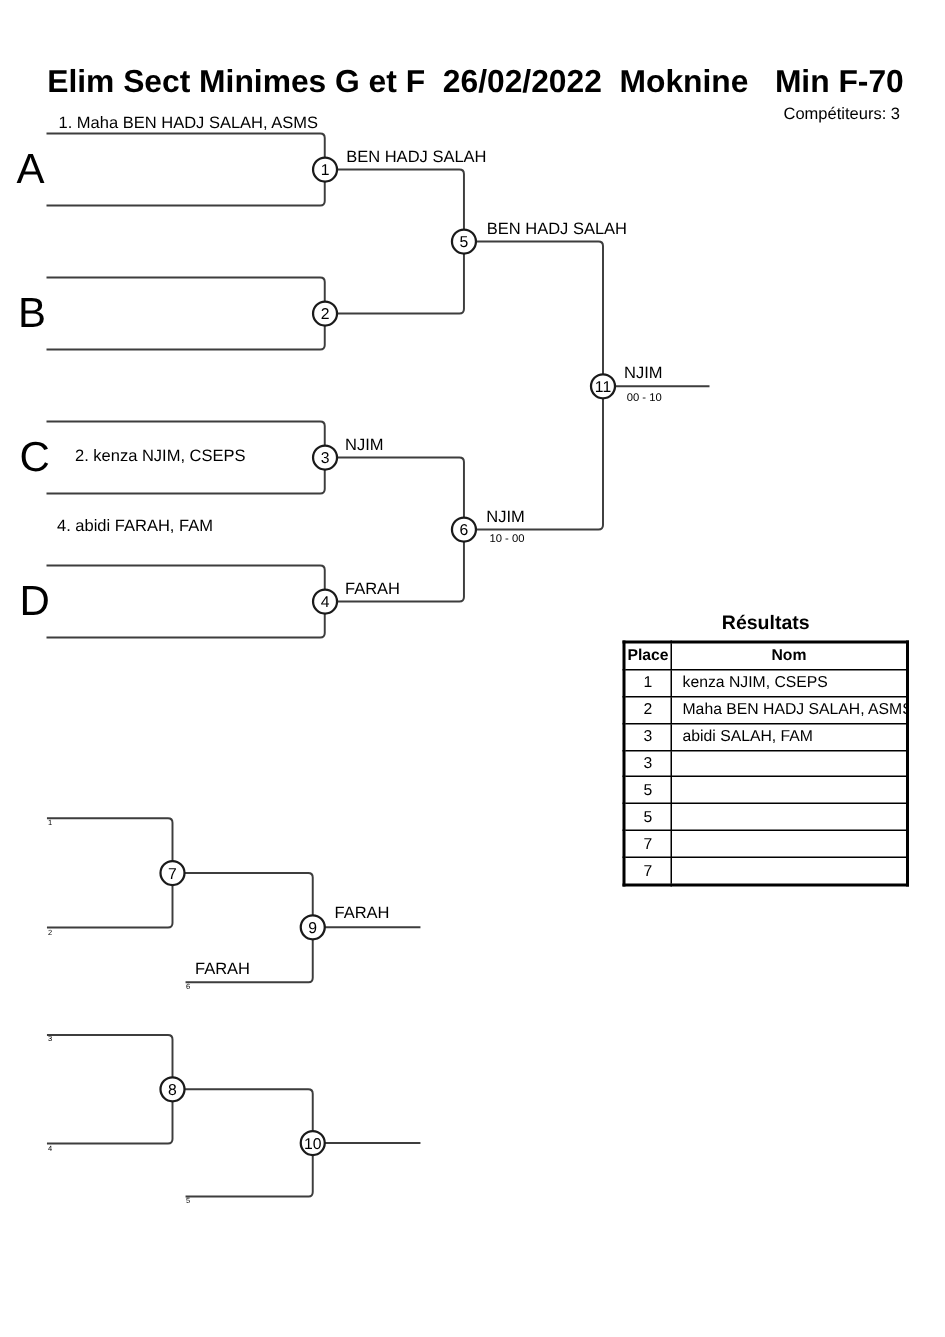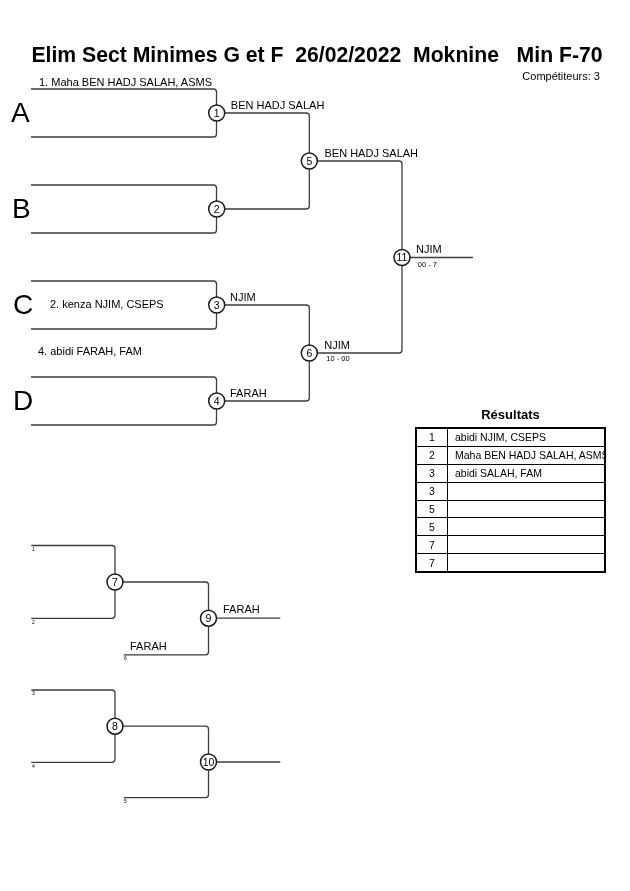--- a/index.html
+++ b/index.html
@@ -88,42 +88,46 @@
 <div class="abs lbl" style="left:50px;top:267.5px;margin-top:31px;">2. kenza NJIM, CSEPS</div>
 <div class="abs lbl" style="left:38px;top:346px;">4. abidi FARAH, FAM</div>
 
 <div class="abs lbl" style="left:230.8px;top:100px;">BEN HADJ SALAH</div>
 <div class="abs lbl" style="left:324.5px;top:148px;">BEN HADJ SALAH</div>
 <div class="abs lbl" style="left:230px;top:292px;">NJIM</div>
 <div class="abs lbl" style="left:230px;top:388px;">FARAH</div>
 <div class="abs lbl" style="left:324.2px;top:340px;">NJIM</div>
 <div class="abs score" style="left:326.3px;top:355px;">10 - 00</div>
 <div class="abs lbl" style="left:416px;top:243.5px;">NJIM</div>
-<div class="abs score" style="left:417.8px;top:260.5px;">00 - 7</div>
+<div class="abs score" style="left:417.8px;top:260.5px;">00 - 10</div>
 
 <div class="abs lbl" style="left:130px;top:641px;">FARAH</div>
 <div class="abs lbl" style="left:223px;top:603.5px;">FARAH</div>
 
 <div class="abs tiny" style="left:32px;top:546.5px;">1</div>
 <div class="abs tiny" style="left:32px;top:619.5px;">2</div>
 <div class="abs tiny" style="left:32px;top:691.2px;">3</div>
 <div class="abs tiny" style="left:32px;top:763.5px;">4</div>
 <div class="abs tiny" style="left:124px;top:798.8px;">5</div>
 <div class="abs tiny" style="left:124px;top:656px;">6</div>
 
 <div class="abs" style="left:415px;top:407px;width:191px;text-align:center;font-size:13px;font-weight:bold;">Résultats</div>
 <table class="abs" style="left:415px;top:427px;width:191px;border-collapse:collapse;font-size:10.5px;table-layout:fixed;" cellspacing="0">
   <colgroup>
       <col style="width:31.5px">
       <col>
     </colgroup>
   <tbody>
+      <tr style="font-weight:bold;">
+        <td class="c">Place</td>
+        <td class="c">Nom</td>
+      </tr>
   <tr>
         <td class="c">1</td>
-        <td>abidi NJIM, CSEPS</td>
+        <td>kenza NJIM, CSEPS</td>
       </tr>
   <tr>
         <td class="c">2</td>
         <td>Maha BEN HADJ SALAH, ASMS</td>
       </tr>
   <tr>
         <td class="c">3</td>
         <td>abidi SALAH, FAM</td>
       </tr>
   <tr>

